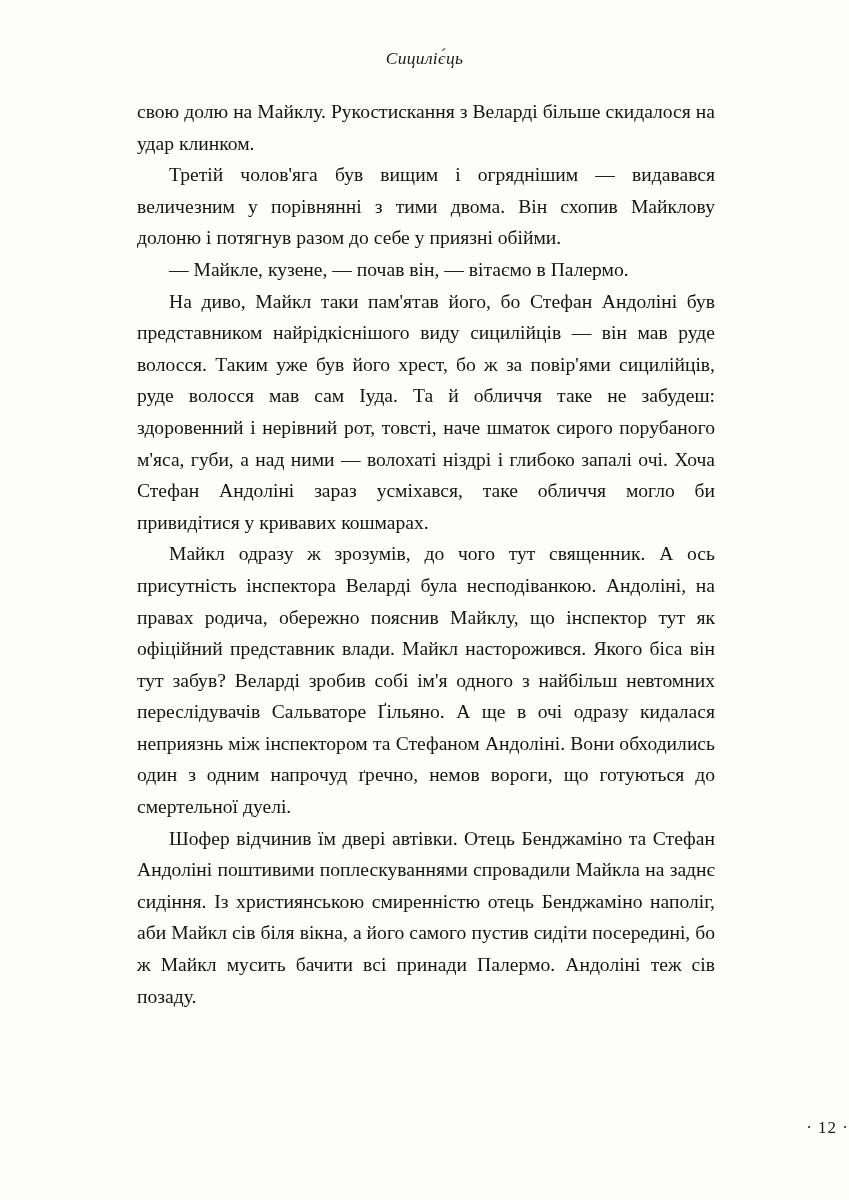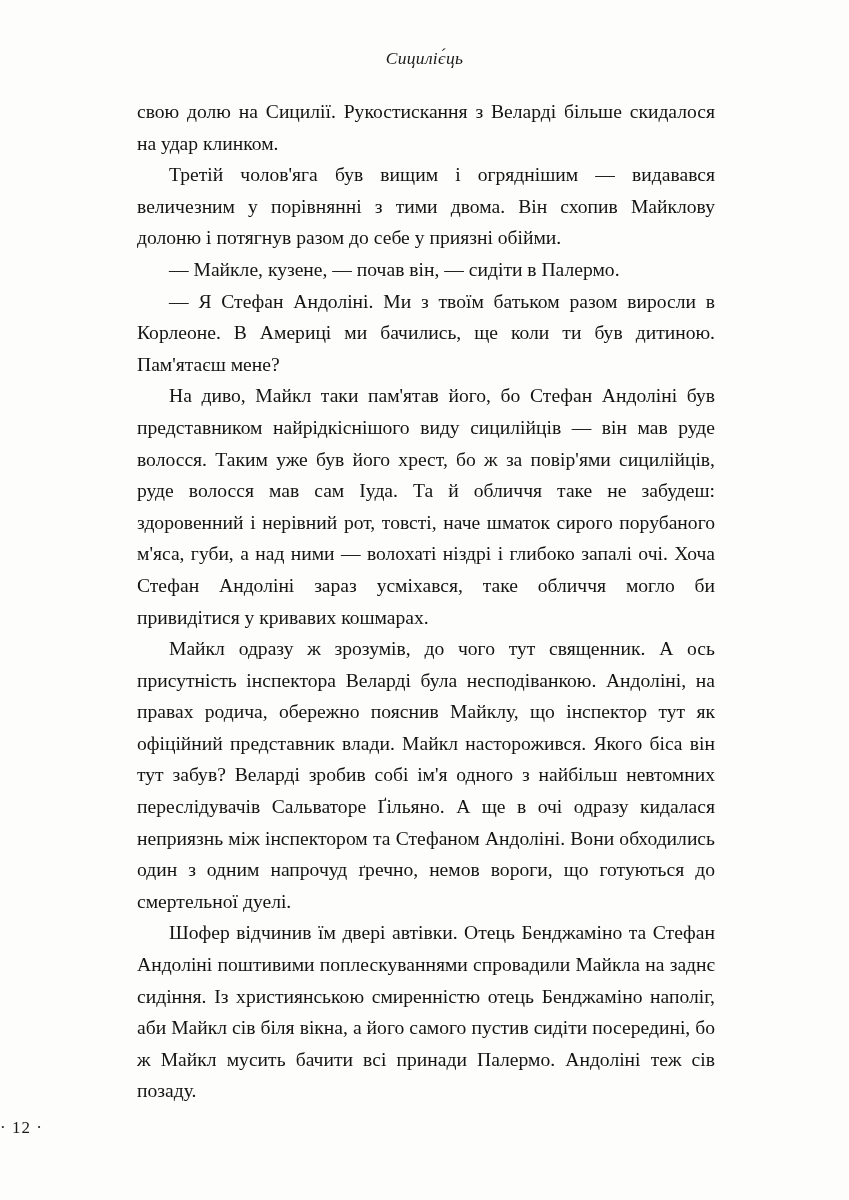--- a/index.html
+++ b/index.html
@@ -45,38 +45,37 @@
     text-indent: 0;
   }
   .text-block p.indent {
     text-indent: 32px;
   }
   .folio {
     position: absolute;
     bottom: 62px;
     left: 0;
     width: 100%;
-    text-align: left;
+    text-align: right;
     font-size: 17px;
     letter-spacing: 1px;
     color: #1a1a1a;
   }
 </style>
 </head>
 <body>
 
 <div class="page">
 
   <div class="running-head">Сициліє́ць</div>
 
   <div class="text-block">
-    <p class="">свою долю на Сицилії. Рукостискання з Веларді більше скидалося на удар клинком.</p>
+    <p class="">свою долю на Майклу. Рукостискання з Веларді більше скидалося на удар клинком.</p>
     <p class="indent">Третій чолов'яга був вищим і огряднішим — видавався величезним у порівнянні з тими двома. Він схопив Майклову долоню і потягнув разом до себе у приязні обійми.</p>
-    <p class="indent">— Майкле, кузене, — почав він, — сидіти в Палермо.</p>
-    <p class="indent">— Я Стефан Андоліні. Ми з твоїм батьком разом виросли в Корлеоне. В Америці ми бачились, ще коли ти був дитиною. Пам'ятаєш мене?</p>
+    <p class="indent">— Майкле, кузене, — почав він, — вітаємо в Палермо.</p>
     <p class="indent">На диво, Майкл таки пам'ятав його, бо Стефан Андоліні був представником найрідкіснішого виду сицилійців — він мав руде волосся. Таким уже був його хрест, бо ж за повір'ями сицилійців, руде волосся мав сам Іуда. Та й обличчя таке не забудеш: здоровенний і нерівний рот, товсті, наче шматок сирого порубаного м'яса, губи, а над ними — волохаті ніздрі і глибоко запалі очі. Хоча Стефан Андоліні зараз усміхався, таке обличчя могло би привидітися у кривавих кошмарах.</p>
     <p class="indent">Майкл одразу ж зрозумів, до чого тут священник. А ось присутність інспектора Веларді була несподіванкою. Андоліні, на правах родича, обережно пояснив Майклу, що інспектор тут як офіційний представник влади. Майкл насторожився. Якого біса він тут забув? Веларді зробив собі ім'я одного з найбільш невтомних переслідувачів Сальваторе Ґільяно. А ще в очі одразу кидалася неприязнь між інспектором та Стефаном Андоліні. Вони обходились один з одним напрочуд ґречно, немов вороги, що готуються до смертельної дуелі.</p>
     <p class="indent">Шофер відчинив їм двері автівки. Отець Бенджаміно та Стефан Андоліні поштивими поплескуваннями спровадили Майкла на заднє сидіння. Із християнською смиренністю отець Бенджаміно наполіг, аби Майкл сів біля вікна, а його самого пустив сидіти посередині, бо ж Майкл мусить бачити всі принади Палермо. Андоліні теж сів позаду.</p>
   </div>
 
   <div class="folio">· 12 ·</div>
 
 </div>
 
 </body></html>

